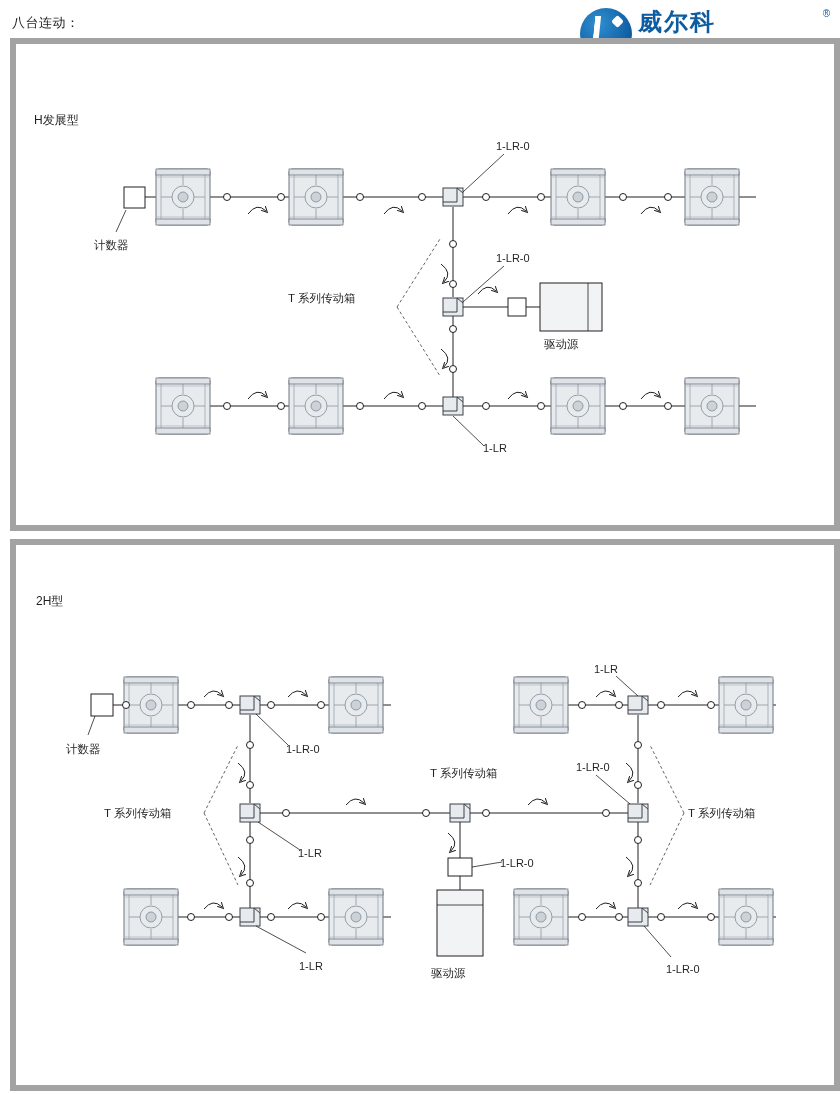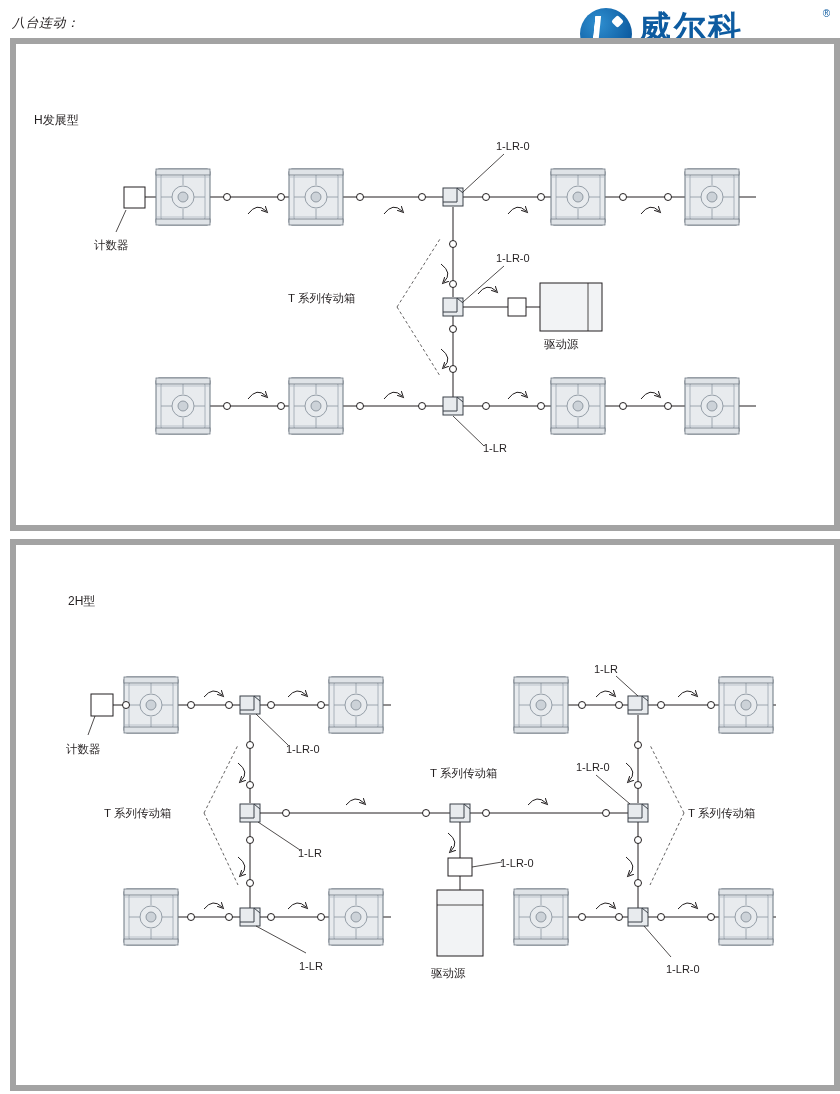--- a/index.html
+++ b/index.html
@@ -14,21 +14,20 @@
     font-family: "Liberation Sans", sans-serif;
     color: #231f20;
     overflow: hidden;
   }
   .page-title {
     position: absolute;
     left: 12px;
     top: 14px;
     font-size: 13px;
     letter-spacing: 0.5px;
-    font-style: italic;
   }
   
   .logo {
     position: absolute;
     right: 10px;
     top: 6px;
     width: 250px;
     height: 62px;
   }
   .logo-mark {
@@ -61,21 +60,21 @@
     width: 9px;
     height: 9px;
     background: #ffffff;
     transform: rotate(45deg);
     border-radius: 2px;
   }
   .logo-cn {
     position: absolute;
     left: 58px;
     top: 0px;
-    font-size: 33px;
+    font-size: 24px;
     font-weight: bold;
     color: #0d5ba0;
     letter-spacing: 2px;
     font-family: "DejaVu Sans", sans-serif;
   }
   .logo-reg {
     position: absolute;
     right: 0px;
     top: 2px;
     font-size: 10px;
@@ -242,21 +241,21 @@
     <path d="M492,355 q9,-12 18,-3" fill="none" stroke="#231f20" stroke-width="1" marker-end="url(#ah)"></path>
     <path d="M625,355 q9,-12 18,-3" fill="none" stroke="#231f20" stroke-width="1" marker-end="url(#ah)"></path>
 
     <use href="#jbox" x="437" y="362"></use>
     <line x1="437" y1="372" x2="468" y2="402" stroke="#231f20" stroke-width="0.8"></line>
     <text class="lbl" x="467" y="408">1-LR</text>
   </svg>
 </div>
 
 <div class="panel" id="panel-2h">
-  <div class="panel-label" style="left:20px; top:48px;margin-left:32px;">2H型</div>
+  <div class="panel-label" style="left:20px; top:48px;">2H型</div>
 
   <svg class="svg-layer" width="818" height="540" viewBox="0 0 818 540">
     <defs>
       <g id="gbox2">
         <rect x="-27" y="-28" width="54" height="56" rx="3" fill="#e8ebee" stroke="#6b7680" stroke-width="1"></rect>
         <rect x="-22" y="-23" width="44" height="46" rx="2" fill="none" stroke="#99a3ad" stroke-width="0.8"></rect>
         <circle cx="0" cy="0" r="11" fill="none" stroke="#8b959f" stroke-width="0.9"></circle>
         <circle cx="0" cy="0" r="5" fill="#ccd2d8" stroke="#7d8892" stroke-width="0.8"></circle>
         <path d="M0,-23 L0,-12 M0,12 L0,23 M-22,0 L-11,0 M11,0 L22,0" stroke="#8b959f" stroke-width="0.8"></path>
         <path d="M-27,-20 L27,-20 M-27,20 L27,20" stroke="#aab3bb" stroke-width="0.7"></path>

